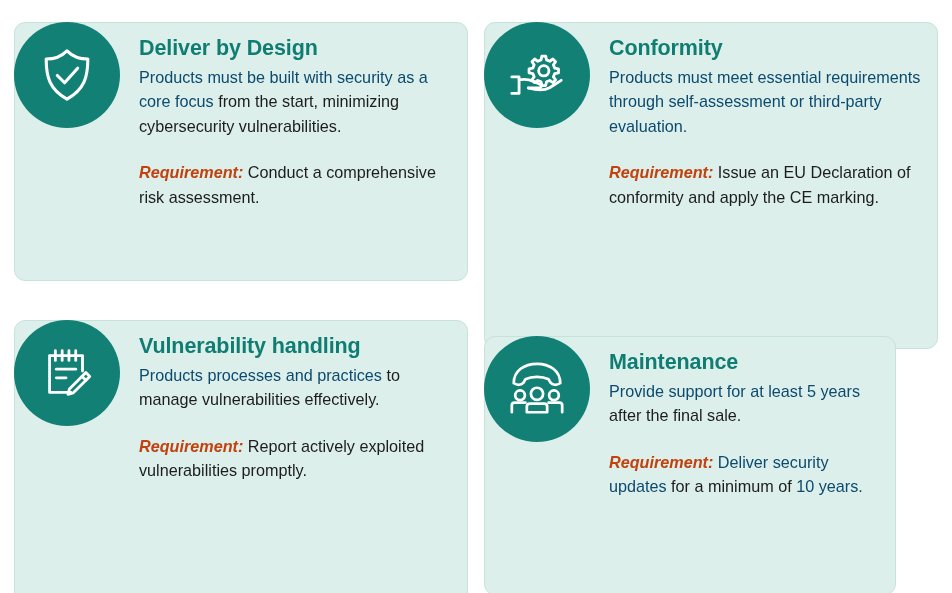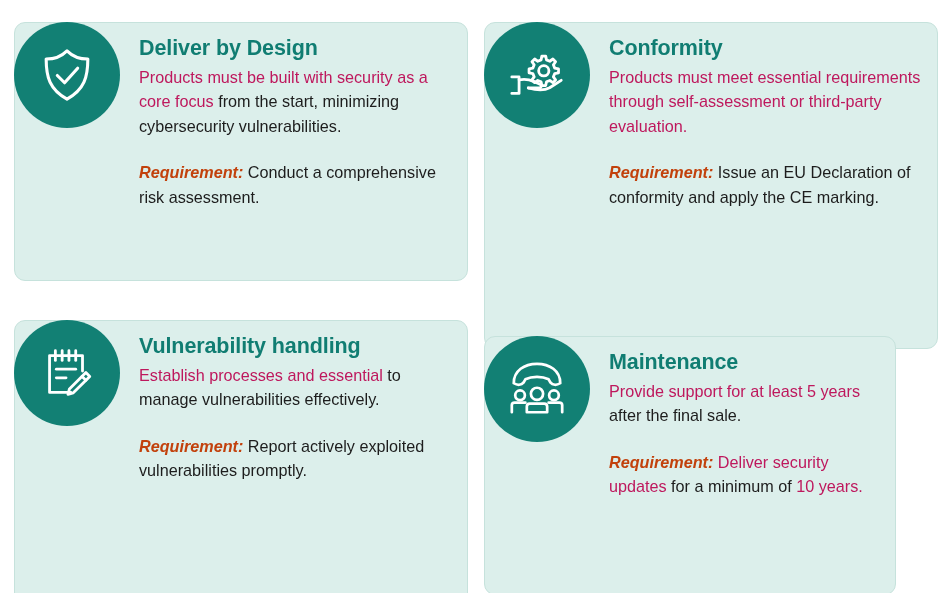--- a/index.html
+++ b/index.html
@@ -70,21 +70,21 @@
     margin: 0;
     max-width: 322px;
   }
   .card-req {
     font-size: 16.2px;
     line-height: 1.52;
     color: #1d1d1d;
     margin: 22px 0 0 0;
     max-width: 322px;
   }
-  .grn { color: #be185d; }
+  .grn { color: #0c4a6e; }
   .req-label { font-weight: bold; color: #c2410c; font-style: italic; }
 
   .card-tr .card-desc, .card-tr .card-req { max-width: 312px; }
   .card-br .card-desc, .card-br .card-req { max-width: 300px; }
 </style>
 </head>
 <body>
 
 <div class="grid">
 
@@ -128,21 +128,21 @@
         <path d="M34 9 L34 19"></path>
         <path d="M41 9 L41 19"></path>
         <path d="M21 28 L41 28"></path>
         <path d="M21 37 L31 37"></path>
         <path d="M51.5 31.5 L55.5 35.5 L38.5 52.5 L33 54 L34.5 48.5 Z"></path>
         <path d="M47.5 35.5 L51.5 39.5"></path>
       </svg>
     </div>
     <div class="body-area">
       <div class="card-title">Vulnerability handling</div>
-      <p class="card-desc"><span class="grn">Establish processes and essential</span><span> to manage vulnerabilities effectively.</span></p>
+      <p class="card-desc"><span class="grn">Products processes and practices</span><span> to manage vulnerabilities effectively.</span></p>
       <p class="card-req"><span class="req-label">Requirement:</span><span> Report actively exploited vulnerabilities promptly.</span></p>
     </div>
   </div>
 
   <div class="card card-br">
     <div class="icon-circle">
       <svg viewBox="0 0 64 64" fill="none" stroke="#ffffff" stroke-width="2.8" stroke-linecap="round" stroke-linejoin="round">
         <path d="M8 26 C8 13 19 6 32 6 C45 6 56 13 56 26 L56 26 C52 28.5 48 28 46 25.5 L44 22 C40 20 37 19.5 32 19.5 C27 19.5 24 20 20 22 L18 25.5 C16 28 12 28.5 8 26 Z"></path>
         <circle cx="14.5" cy="38.5" r="5"></circle>
         <circle cx="32" cy="37" r="6.3"></circle>

